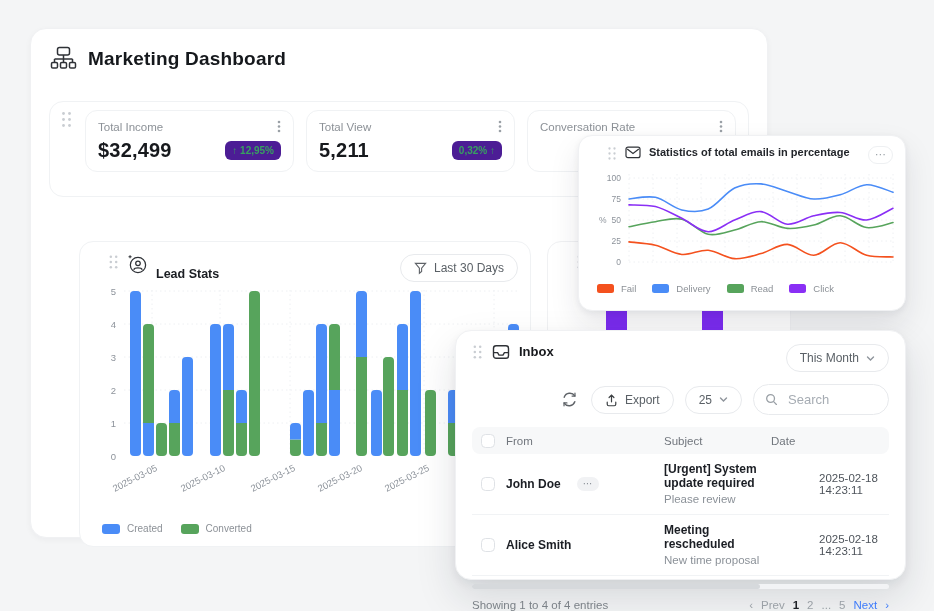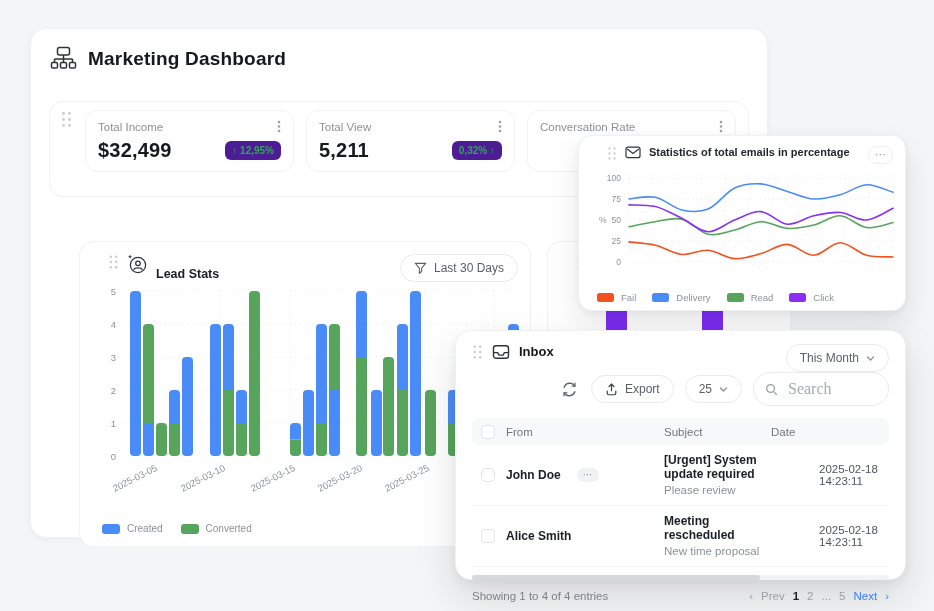--- a/index.html
+++ b/index.html
@@ -38,32 +38,32 @@
   .legend-label{font-size:10px;color:#8c9197;}
   
   #folders-card{left:516px;top:212px;width:244px;height:306px;overflow:hidden;z-index:1;}
   .pbar{position:absolute;width:21px;top:44px;height:220px;border-radius:3px 3px 0 0;}
   
   #email-card{left:578px;top:135px;width:328px;height:176px;z-index:3;box-shadow:0 14px 30px rgba(25,30,48,.10),0 2px 6px rgba(25,30,48,.06);}
   #email-card .card-head{top:10px;}
   .email-title{font-size:11px;font-weight:700;color:#23262b;}
   .mini-menu{margin-left:auto;font-size:11px;color:#9aa0a6;border:1px solid #eef0f2;border-radius:9px;padding:0 6px;height:16px;line-height:15px;}
   #email-chart{position:absolute;left:6px;top:30px;}
-  #email-legend{position:absolute;left:18px;bottom:7px;display:flex;gap:16px;align-items:center;}
+  #email-legend{position:absolute;left:18px;bottom:16px;display:flex;gap:16px;align-items:center;}
   #email-legend .legend-swatch{width:17px;height:9px;border-radius:2.5px;}
   #email-legend .legend-label{font-size:9.5px;}
   
   #inbox-card{left:455px;top:330px;width:451px;height:250px;border-radius:16px;z-index:4;
     box-shadow:0 18px 40px rgba(25,30,48,.13),0 4px 10px rgba(25,30,48,.06);padding:13px 16px;}
   .inbox-header{display:flex;gap:9px;}
   .inbox-title{font-size:13px;font-weight:700;color:#17191d;}
-  .inbox-toolbar{display:flex;justify-content:flex-end;align-items:center;gap:11px;}
+  .inbox-toolbar{margin-top:12px;display:flex;justify-content:flex-end;align-items:center;gap:11px;}
   .icon-btn{display:inline-flex;align-items:center;justify-content:center;background:none;border:none;padding:2px;cursor:pointer;}
   .search-pill{display:inline-flex;align-items:center;gap:8px;border:1px solid #e8eaed;border-radius:17px;padding:6px 11px;width:112px;background:#fff;}
-  .search-pill input{border:none;outline:none;font-size:16px;color:#7f1d1d;width:84px;font-family:Liberation Serif, serif;background:transparent;}
+  .search-pill input{border:none;outline:none;font-size:13px;color:#7f1d1d;width:84px;font-family:Liberation Sans, sans-serif;background:transparent;}
   .search-pill input::placeholder{color:#a6acb3;}
   .tbl{margin-top:12px;}
   .t-head,.t-row{display:grid;grid-template-columns:34px 158px 1fr 118px;align-items:center;}
   .t-head{background:#f7f8f9;border-radius:8px;height:27px;font-size:11.5px;color:#71767d;}
   .t-row{padding:8px 0 9px;border-bottom:1px solid #f1f3f5;}
   .cb{width:14px;height:14px;border:1.4px solid #dfe2e6;border-radius:4.5px;background:#fff;margin-left:9px;display:inline-block;box-sizing:border-box;}
   .from-cell{display:flex;align-items:flex-end;}
   .from-name{font-size:12px;font-weight:700;color:#1b1e24;}
   .dots-badge{margin-left:16px;background:#f1f2f4;border-radius:8px;padding:0 6px;height:14px;line-height:13px;font-size:10px;color:#8a9097;}
   .dots-badge:empty{display:none;}

